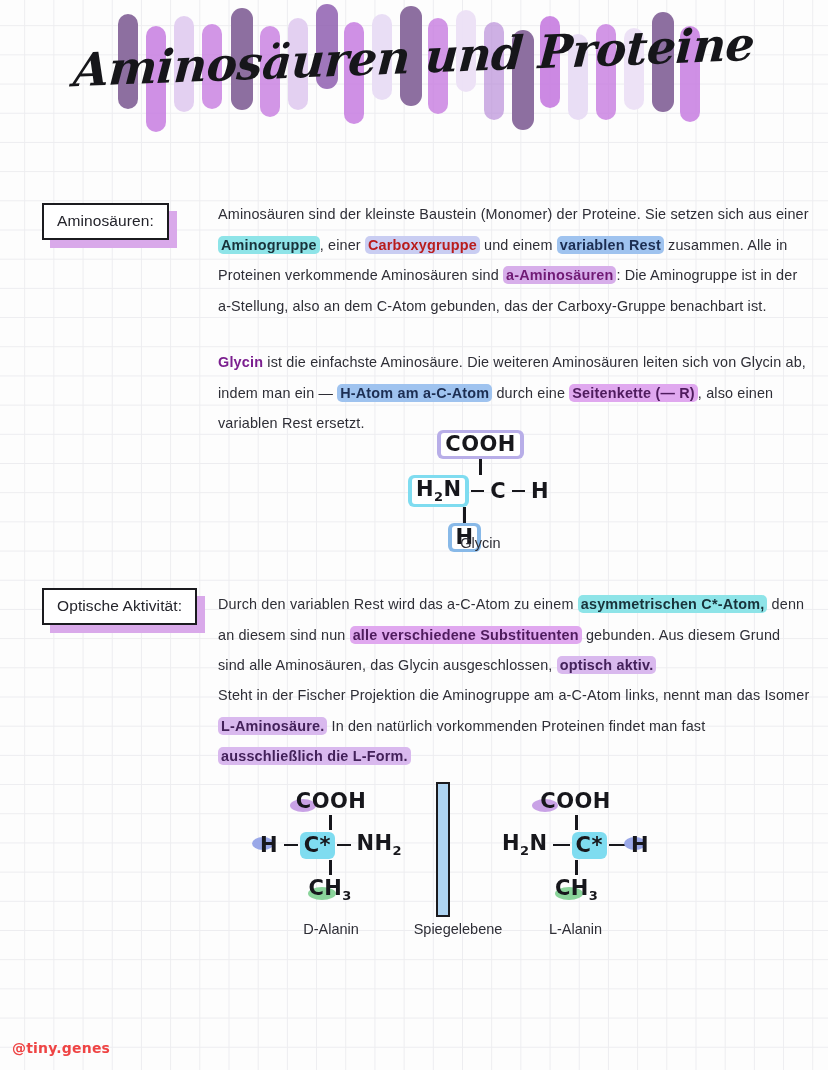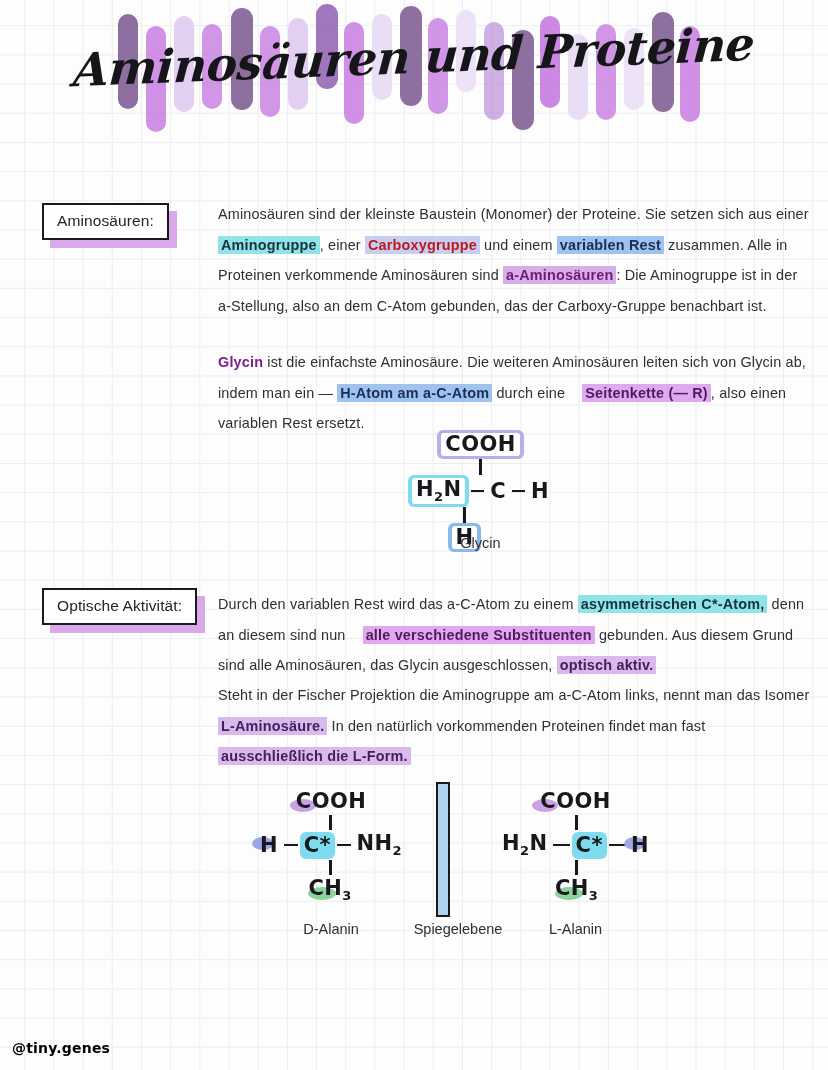--- a/index.html
+++ b/index.html
@@ -68,30 +68,30 @@
     line-height: 30.5px;
     color: #2e2e36;
     letter-spacing: 0.15px;
   }
   #para-1 { top: 199px; }
   #para-2 { top: 347px; }
   #para-3 { top: 589px; }
   #para-4 { top: 680px; }
 
   .hl {
-    border-radius: 0;
+    border-radius: 5px;
     padding: 1px 3px;
     font-weight: bold;
     letter-spacing: 0.2px;
   }
   .hl-cyan   { background: #8ee4e8; color: #18323a; }
   .hl-peri   { background: #c9cdf2; color: #b91c1c; }
   .hl-blue   { background: #9fc3ef; color: #1c2e52; }
   .hl-violet { background: #d7aeea; color: #701a75; }
-  .hl-pink   { background: #e0a8ef; color: #4e1b5d; margin-left: 13px; }
+  .hl-pink   { background: #e0a8ef; color: #4e1b5d; }
   .hl-lav    { background: #d9b9ee; color: #43215a; }
   .txt-purple { color: #7b1f8f; font-weight: bold; letter-spacing: 0.2px; }
 
   
   .mol { position: absolute; }
   .mol-row { display: flex; align-items: center; justify-content: center; }
   .atom {
     font-family: "DejaVu Sans", sans-serif;
     font-weight: bold;
     font-size: 21px;
@@ -165,21 +165,21 @@
     font-size: 14.5px; color: #2e2e36;
   }
 
   
   #watermark {
     position: absolute;
     left: 12px; bottom: 14px;
     font-family: "DejaVu Sans", sans-serif;
     font-weight: bold;
     font-size: 14px;
-    color: #000000;
+    color: #ef4444;
     letter-spacing: 0.2px;
   }
 </style>
 </head>
 <body>
 
 <div id="title-banner">
   <div class="hl-bars" id="hl-bars">
       <div class="hl-bar" style="left: 118px; top: 14px; width: 20px; height: 95px; background: rgb(141, 111, 160); opacity: 1;"></div>
       <div class="hl-bar" style="left: 146px; top: 26px; width: 20px; height: 106px; background: rgb(199, 124, 224); opacity: 0.85;"></div>

